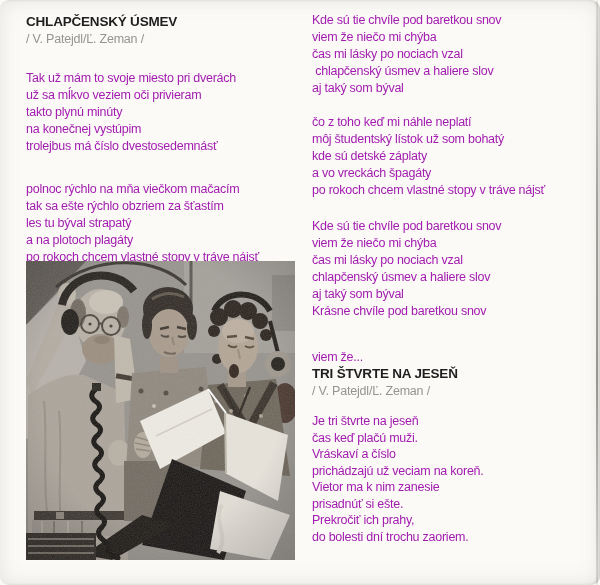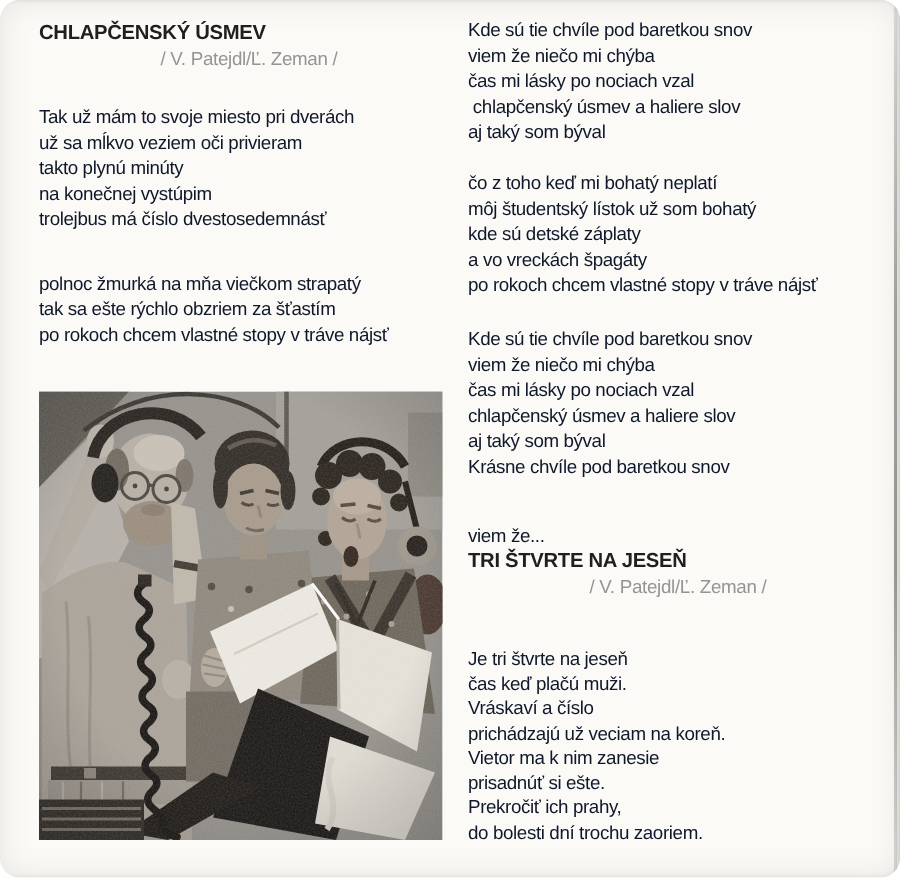--- a/index.html
+++ b/index.html
@@ -1,28 +1,28 @@
 <!DOCTYPE html>
 <html><head>
 <meta charset="utf-8">
 <style>
   html,body{margin:0;padding:0;}
   body{background:#ffffff;font-family:"Liberation Sans",sans-serif;}
-  .page{position:relative;width:600px;height:585px;background:#fbfaf7;border-radius:13px;overflow:hidden;}
+  .page{position:relative;width:600px;height:585px;background:#fbfaf7;border-radius:0;overflow:hidden;}
   .page::before{content:"";position:absolute;inset:0;border-radius:9px;
     box-shadow:inset 0 0 20px rgba(115,110,102,.16), inset -2px 0 3px rgba(70,66,60,.18);
     pointer-events:none;z-index:5;}
   .edge-right{position:absolute;top:0;bottom:0;right:2px;width:2px;border-radius:2px;
     background:linear-gradient(to bottom,rgba(60,56,52,.10),rgba(60,56,52,.42) 35%,rgba(60,56,52,.48) 65%,rgba(60,56,52,.12));}
   .col{position:absolute;width:280px;}
   .col-left{left:26px;top:14px;}
   .col-right{left:312px;top:8px;}
   .song-title{font-size:13.5px;font-weight:bold;color:#1f1f1f;letter-spacing:-0.2px;}
-  .credits{font-size:12.5px;color:#949494;margin-top:3px;letter-spacing:-0.2px;text-align:center;}
-  .line{font-size:12.5px;line-height:17px;color:#0f172a;letter-spacing:-0.25px;white-space:pre-wrap;}
+  .credits{font-size:12.5px;color:#949494;margin-top:3px;letter-spacing:-0.2px;}
+  .line{font-size:12.5px;line-height:17px;color:#a21caf;letter-spacing:-0.25px;white-space:pre-wrap;}
   .stanza{margin-top:17px;}
   .tight .line{line-height:16.5px;}
   .photo{position:absolute;left:26px;top:261px;width:269px;height:299px;}
   .photo svg{display:block;width:100%;height:100%;}
 </style>
 </head>
 <body>
 
 <div class="page">
 
@@ -30,53 +30,55 @@
     <div class="song-title">CHLAPČENSKÝ ÚSMEV</div>
     <div class="credits">/ V. Patejdl/Ľ. Zeman /</div>
     <div class="stanza" style="margin-top:24px">
         <div class="line">Tak už mám to svoje miesto pri dverách</div>
         <div class="line">už sa mĺkvo veziem oči privieram</div>
         <div class="line">takto plynú minúty</div>
         <div class="line">na konečnej vystúpim</div>
         <div class="line">trolejbus má číslo dvestosedemnásť</div>
       </div>
     <div class="stanza" style="margin-top:26px">
-        <div class="line">polnoc žmurká na mňa viečkom strapatý</div>
+        <div class="line">polnoc rýchlo na mňa viečkom mačacím</div>
         <div class="line">tak sa ešte rýchlo obzriem za šťastím</div>
+        <div class="line">les tu býval strapatý</div>
+        <div class="line">a na plotoch plagáty</div>
         <div class="line">po rokoch chcem vlastné stopy v tráve nájsť</div>
       </div>
   </div>
 
   <div class="col col-right">
     <div class="stanza" style="margin-top:4px">
         <div class="line">Kde sú tie chvíle pod baretkou snov</div>
         <div class="line">viem že niečo mi chýba</div>
         <div class="line">čas mi lásky po nociach vzal</div>
         <div class="line"> chlapčenský úsmev a haliere slov</div>
         <div class="line">aj taký som býval</div>
       </div>
     <div class="stanza" style="margin-top:17px">
-        <div class="line">čo z toho keď mi bohatý neplatí</div>
+        <div class="line">čo z toho keď mi náhle neplatí</div>
         <div class="line">môj študentský lístok už som bohatý</div>
         <div class="line">kde sú detské záplaty</div>
         <div class="line">a vo vreckách špagáty</div>
         <div class="line">po rokoch chcem vlastné stopy v tráve nájsť</div>
       </div>
     <div class="stanza" style="margin-top:19px">
         <div class="line">Kde sú tie chvíle pod baretkou snov</div>
         <div class="line">viem že niečo mi chýba</div>
         <div class="line">čas mi lásky po nociach vzal</div>
         <div class="line">chlapčenský úsmev a haliere slov</div>
         <div class="line">aj taký som býval</div>
         <div class="line">Krásne chvíle pod baretkou snov</div>
       </div>
     <div class="line" style="margin-top:29px">viem že...</div>
     <div class="song-title" style="">TRI ŠTVRTE NA JESEŇ</div>
     <div class="credits">/ V. Patejdl/Ľ. Zeman /</div>
-    <div class="stanza tight" style="margin-top:33px">
+    <div class="stanza tight" style="margin-top:15px">
         <div class="line">Je tri štvrte na jeseň</div>
         <div class="line">čas keď plačú muži.</div>
         <div class="line">Vráskaví a číslo</div>
         <div class="line">prichádzajú už veciam na koreň.</div>
         <div class="line">Vietor ma k nim zanesie</div>
         <div class="line">prisadnúť si ešte.</div>
         <div class="line">Prekročiť ich prahy,</div>
         <div class="line">do bolesti dní trochu zaoriem.</div>
       </div>
   </div>

